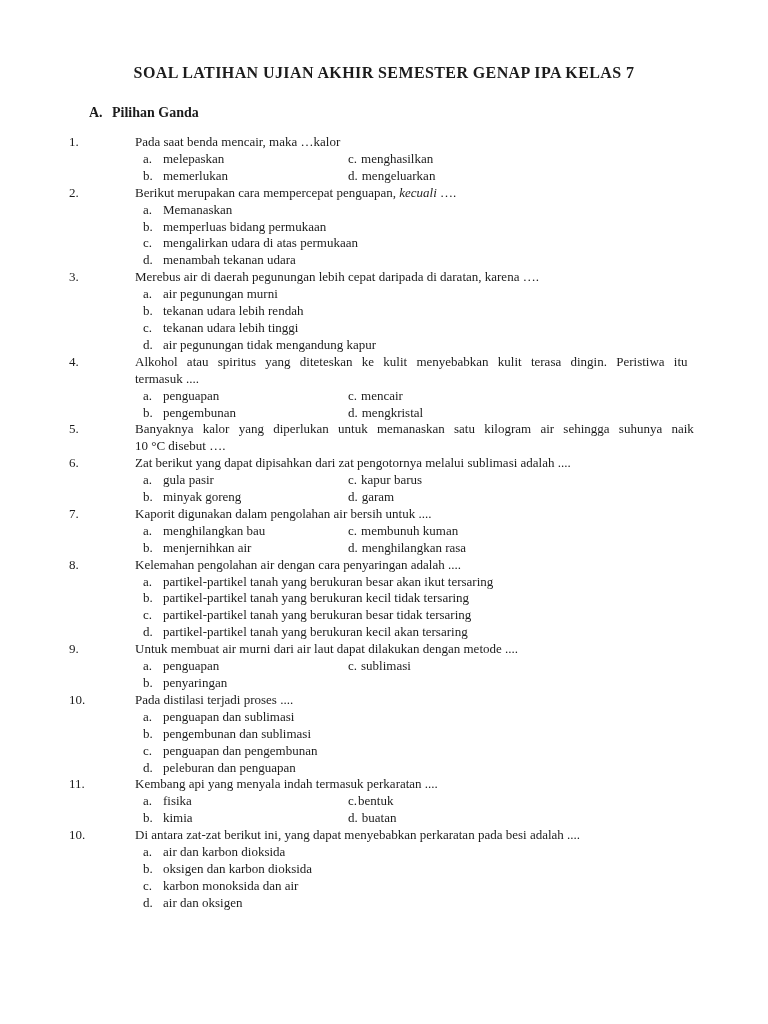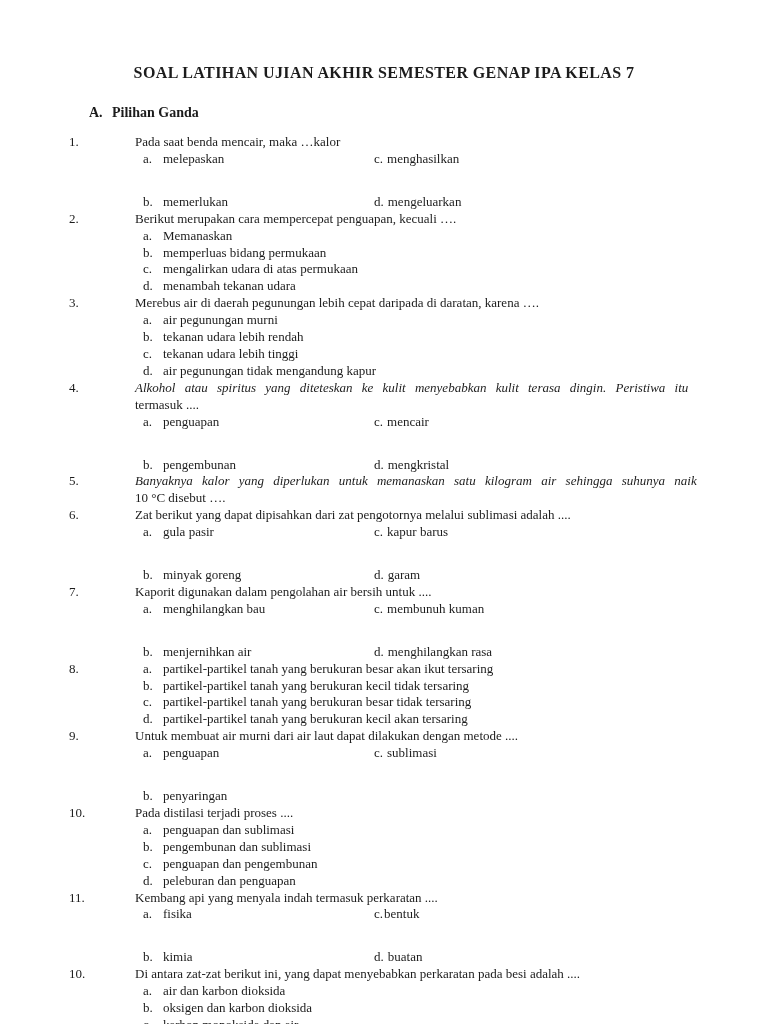--- a/index.html
+++ b/index.html
@@ -14,24 +14,24 @@
     font-size:16px;line-height:20px;font-weight:bold;
     text-align:center;letter-spacing:0.4px;
   }
   .section{margin-top:21px;margin-left:20px;font-size:14px;line-height:17px;font-weight:bold;}
   .sec-letter{display:inline-block;width:23px;}
   .questions{margin-top:13px;font-size:13px;line-height:16.9px;}
   .question{display:flex;}
   .qnum{flex:none;width:26px;}
   .qbody{flex:1;min-width:0;margin-left:40px;}
   .qtext span{white-space:pre-wrap;}
-  .qtext .italic{}
-  .qtext .wide{word-spacing:6px;font-style:italic;}
+  .qtext .italic{font-style:italic;}
+  .qtext .wide{word-spacing:6px;}
   .options{margin-left:8px;}
-  .options.two-col{display:grid;grid-template-columns:205px 1fr;gap:26px;}
+  .options.two-col{display:grid;grid-template-columns:205px 1fr;}
   .opt{white-space:nowrap;}
   .opt .letter{display:inline-block;min-width:20px;}
   .opt.right .letter{min-width:0;margin-right:4px;}
   .opt.tight .letter{margin-right:1px;}
 </style>
 </head>
 <body>
 
 <div class="doc">
   <h1 class="title">SOAL LATIHAN UJIAN AKHIR SEMESTER GENAP IPA KELAS 7</h1>
@@ -122,20 +122,21 @@
             <div class="opt right"><span class="letter">c.</span><span>membunuh kuman</span></div>
             <div class="opt"><span class="letter">b.</span><span>menjernihkan air</span></div>
             <div class="opt right"><span class="letter">d.</span><span>menghilangkan rasa</span></div>
           </div>
     </div>
   </div>
 
   <div class="question">
     <div class="qnum">8.</div>
     <div class="qbody">
+      <div class="qtext"><span class="">Kelemahan pengolahan air dengan cara penyaringan adalah ....</span></div>
       <div class="options one-col">
             <div class="opt"><span class="letter">a.</span><span>partikel-partikel tanah yang berukuran besar akan ikut tersaring</span></div>
             <div class="opt"><span class="letter">b.</span><span>partikel-partikel tanah yang berukuran kecil tidak tersaring</span></div>
             <div class="opt"><span class="letter">c.</span><span>partikel-partikel tanah yang berukuran besar tidak tersaring</span></div>
             <div class="opt"><span class="letter">d.</span><span>partikel-partikel tanah yang berukuran kecil akan tersaring</span></div>
           </div>
     </div>
   </div>
 
   <div class="question">

